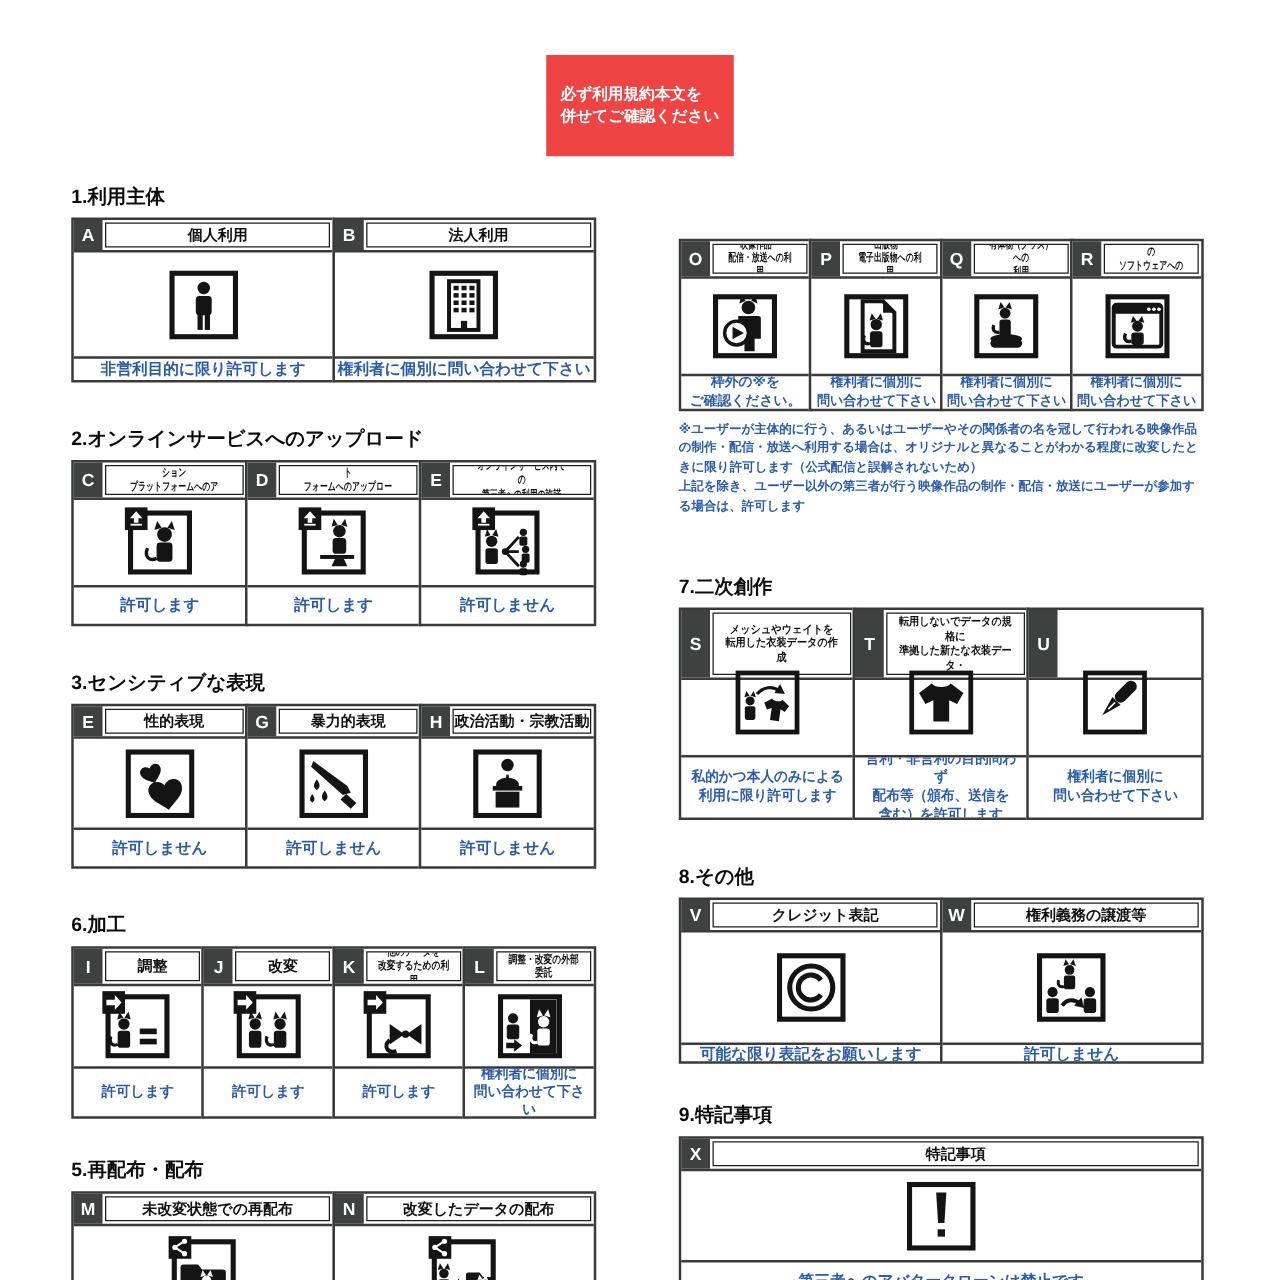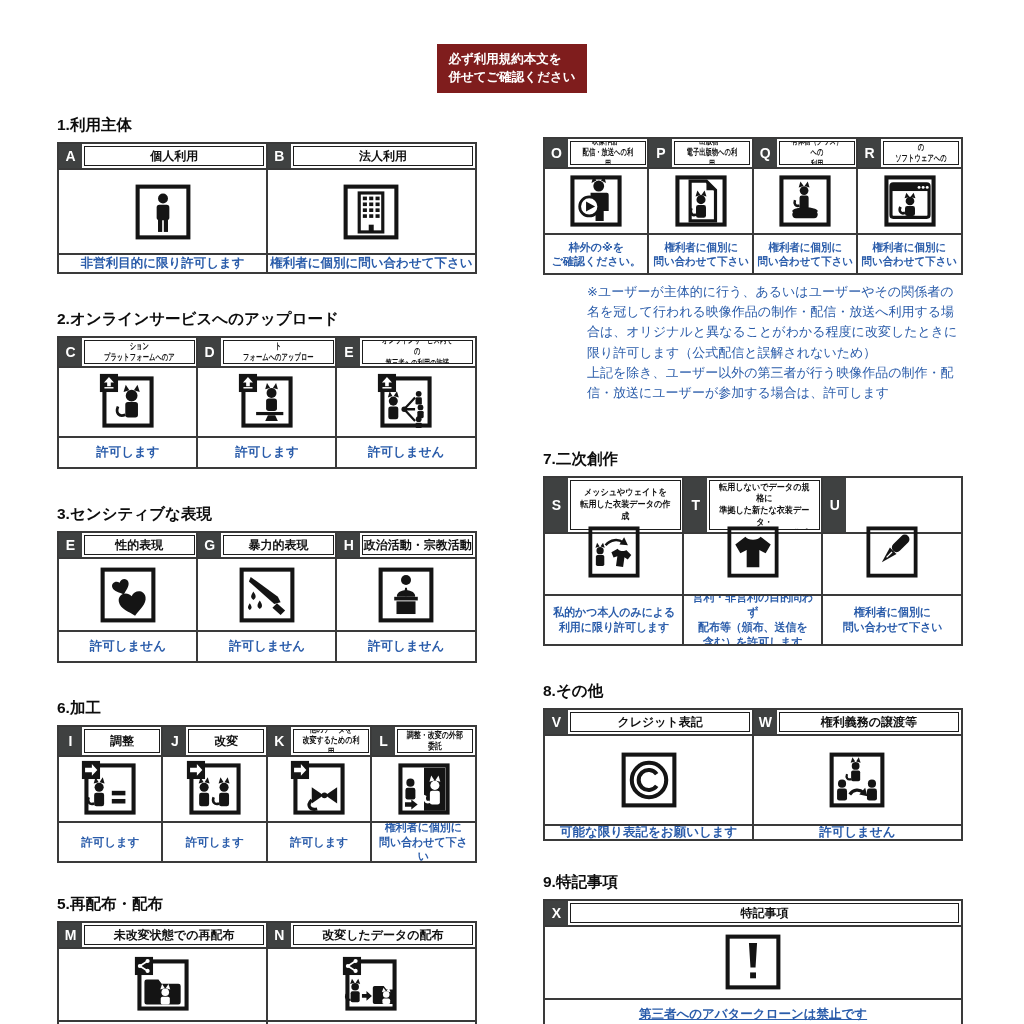--- a/index.html
+++ b/index.html
@@ -1,22 +1,22 @@
 <!DOCTYPE html>
 <html><head>
 <meta charset="utf-8">
 <style>
   * { margin:0; padding:0; box-sizing:border-box; }
   html,body { width:1024px; height:1024px; background:#ffffff;
     font-family:"Liberation Sans","DejaVu Sans",sans-serif; color:#111; }
 
   .header { display:flex; justify-content:center; align-items:center; gap:12px; margin-top:44px; }
   .main-title { font-size:42px; font-weight:800; color:#3a3d3d; letter-spacing:1px; }
-  .title-badge { background:#7f1d1d; color:#fff; font-size:12.5px; font-weight:700;
-    line-height:1.4; padding:7px 11px; white-space:pre-line; }
+  .title-badge { background:#ef4444; color:#fff; font-size:12.5px; font-weight:700;
+    line-height:1.4; padding:23px 11px; white-space:pre-line; }
 
   .columns { display:flex; gap:66px; padding:0 57px; margin-top:22px;align-items:center; }
   .col { width:420px; flex:none; }
 
   .sec { margin-top:35px; }
   .col .sec:first-child { margin-top:0; }
   .sec-title { font-size:15.5px; font-weight:800; margin-bottom:6px; color:#0d0d0d; }
 
   .tbl { display:flex; }
   .cell { flex:1; display:flex; flex-direction:column; background:#fff;
@@ -40,32 +40,32 @@
   .cell-status { flex:none; border-top:2.5px solid #3a3a3a; color:#2a5caa; font-weight:700;
     font-size:12.5px; display:flex; align-items:center; justify-content:center; text-align:center;
     line-height:1.3; padding:2px 1px; overflow:hidden; }
 
   .sec-1 .tbl { height:132px; } .sec-1 .cell-head { height:26px; } .sec-1 .cell-status { height:19px; }
   .sec-2 .tbl { height:133px; } .sec-2 .cell-head { height:30px; } .sec-2 .cell-status { height:31px; }
   .sec-2 .cell-title { font-size:9px; line-height:1.25; }
   .sec-3 .tbl { height:132px; } .sec-3 .cell-head { height:26px; } .sec-3 .cell-status { height:31px; }
   .sec-4 .tbl { height:138px; } .sec-4 .cell-head { height:30px; } .sec-4 .cell-status { height:40px; font-size:11.5px; }
   .sec-5 .tbl { height:132px; } .sec-5 .cell-head { height:26px; } .sec-5 .cell-status { height:31px; }
-  .sec-6 .tbl { height:138px; } .sec-6 .cell-head { height:30px; } .sec-6 .cell-status { height:40px; font-size:11px; }
+  .sec-6 .tbl { height:138px; } .sec-6 .cell-head { height:30px; } .sec-6 .cell-status { height:28px; font-size:11px; }
   .sec-6 .cell-title { font-size:9px; line-height:1.25; }
   .sec-7 .tbl { height:170px; } .sec-7 .cell-head { height:56px; } .sec-7 .cell-status { height:50px; font-size:11.5px;margin-top:24px; }
   .sec-7 .cell-title { font-size:9px; line-height:1.3; }
   .sec-7 .cell-body svg { height:54px; }
   .sec-8 .tbl { height:133px; } .sec-8 .cell-head { height:26px; } .sec-8 .cell-status { height:15px; }
   .sec-9 .tbl { height:132px; } .sec-9 .cell-head { height:26px; } .sec-9 .cell-status { height:31px;text-decoration:underline; }
 
   .sec-7m { margin-top:46px; }
   .sec-9m { margin-top:31px; }
-  .note { color:#2a5caa; font-weight:400; font-size:13px; line-height:1.55; margin-top:7px;
-    white-space:pre-line;margin-left:44px; }
+  .note { color:#2a5caa; font-weight:700; font-size:10px; line-height:1.55; margin-top:7px;
+    white-space:pre-line; }
 
   .ic .fr { fill:none; stroke:#141414; stroke-width:4.5; }
   .ic .st { fill:none; stroke:#141414; }
   .ic .sw { fill:none; stroke:#fff; }
   .ic .bk { fill:#141414; }
   .ic .wh { fill:#fff; }
 </style>
 </head>
 <body>
 

